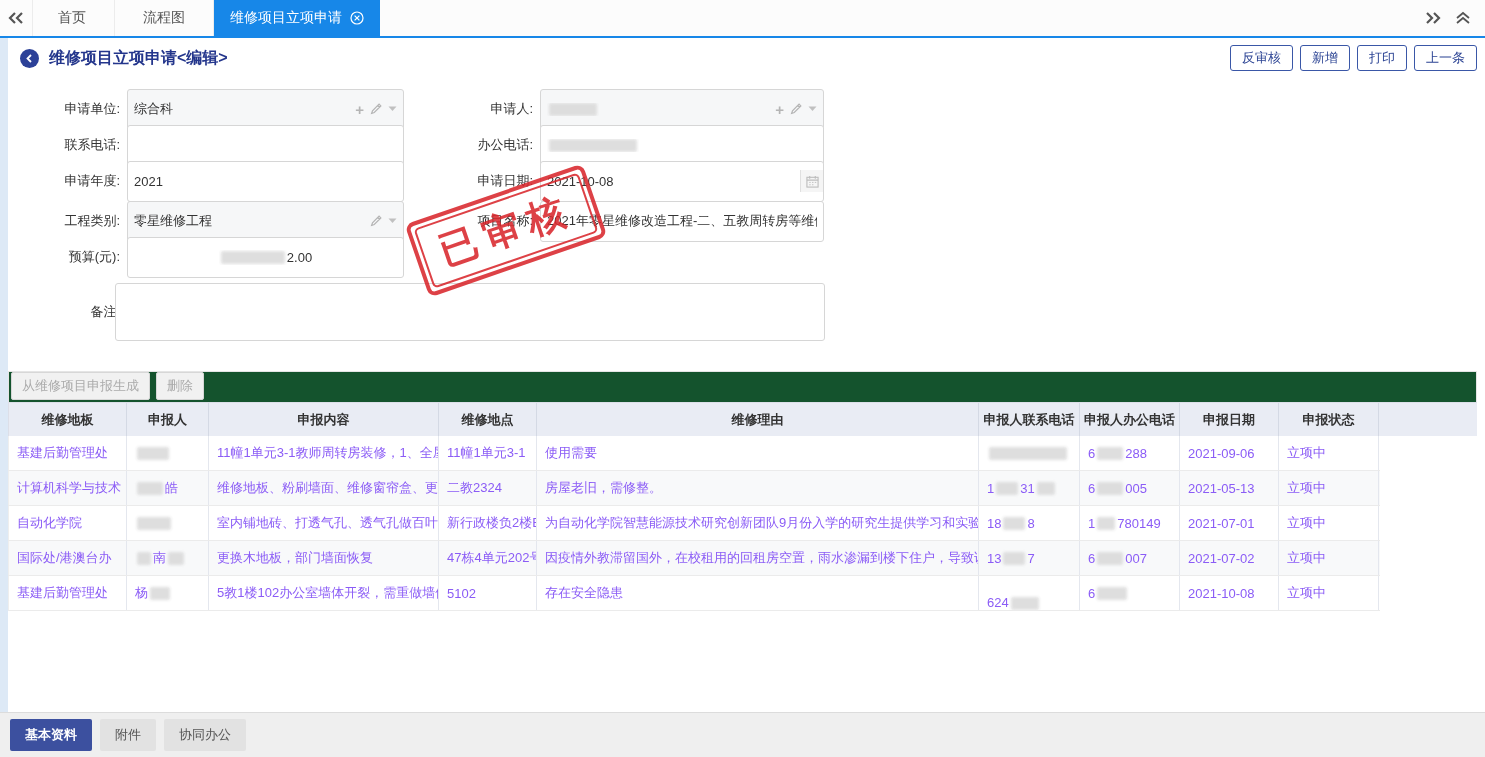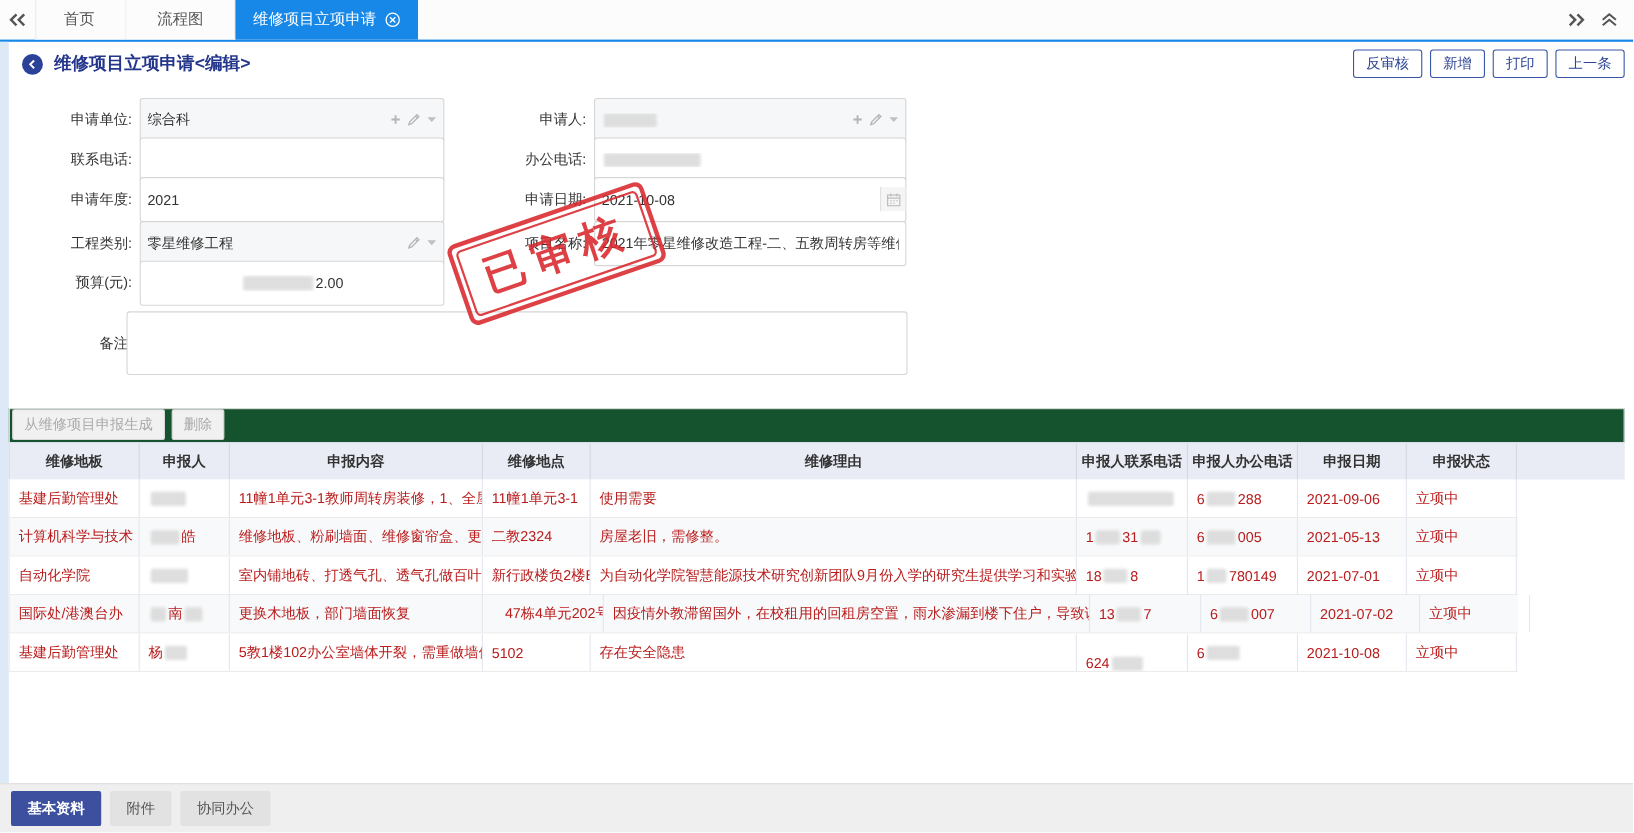--- a/index.html
+++ b/index.html
@@ -67,21 +67,21 @@
   .tbtn{background:#f1f1f1;border:1px solid #d7d7d7;color:#aaa;font-size:13px;border-radius:2px;
         padding:4px 10px;font-family:inherit;}
   .grid-header{display:flex;height:34px;background:#e9ecf4;border-top:1px solid #dcdfe8;
                border-left:1px solid #dcdfe8;box-sizing:border-box;}
   .ghcell{display:flex;align-items:center;justify-content:center;font-size:13px;font-weight:bold;color:#333;
           border-right:1px solid #d4d9e4;box-sizing:border-box;flex:none;overflow:hidden;white-space:nowrap;}
   .ghfill{flex:1;border-right:none;}
   .grid-row{display:flex;height:35px;background:#fff;border-bottom:1px solid #ebebeb;
             border-left:1px solid #eee;width:1372px;box-sizing:border-box;cursor:pointer;}
   .grid-row.alt{background:#f8f9fa;}
-  .gcell{display:flex;align-items:center;font-size:13px;color:#b91c1c;padding:0 8px;
+  .gcell{display:flex;align-items:center;font-size:13px;color:#8b5cf6;padding:0 8px;
          border-right:1px solid #e4e7ee;box-sizing:border-box;flex:none;overflow:hidden;white-space:nowrap;}
 
   
   .footer{position:absolute;left:0;bottom:0;width:1485px;height:45px;background:#efefef;
           border-top:1px solid #dcdcdc;display:flex;align-items:center;gap:8px;padding-left:10px;box-sizing:border-box;}
   .ftab{font-size:13px;padding:7px 15px;border-radius:2px;background:#e2e2e2;color:#555;cursor:pointer;}
   .ftab.active{background:#3c509f;color:#fff;font-weight:bold;}
 
   svg{display:block;}
 </style>
@@ -381,21 +381,21 @@
             <span>国际处/港澳台办</span>
           </div>
           <div class="gcell" style="width: 82px;">
             <span class="redact" style="width: 14px;"></span>
             <span>南</span>
             <span class="redact" style="width: 16px;"></span>
           </div>
           <div class="gcell" style="width: 230px;">
             <span>更换木地板，部门墙面恢复</span>
           </div>
-          <div class="gcell" style="width: 98px; margin-left: 12px;">
+          <div class="gcell" style="width: 98px;">
             <span>47栋4单元202号</span>
           </div>
           <div class="gcell" style="width: 442px;">
             <span>因疫情外教滞留国外，在校租用的回租房空置，雨水渗漏到楼下住户，导致该房间</span>
           </div>
           <div class="gcell" style="width: 101px;">
             <span>13</span>
             <span class="redact" style="width: 22px;"></span>
             <span>7</span>
           </div>

